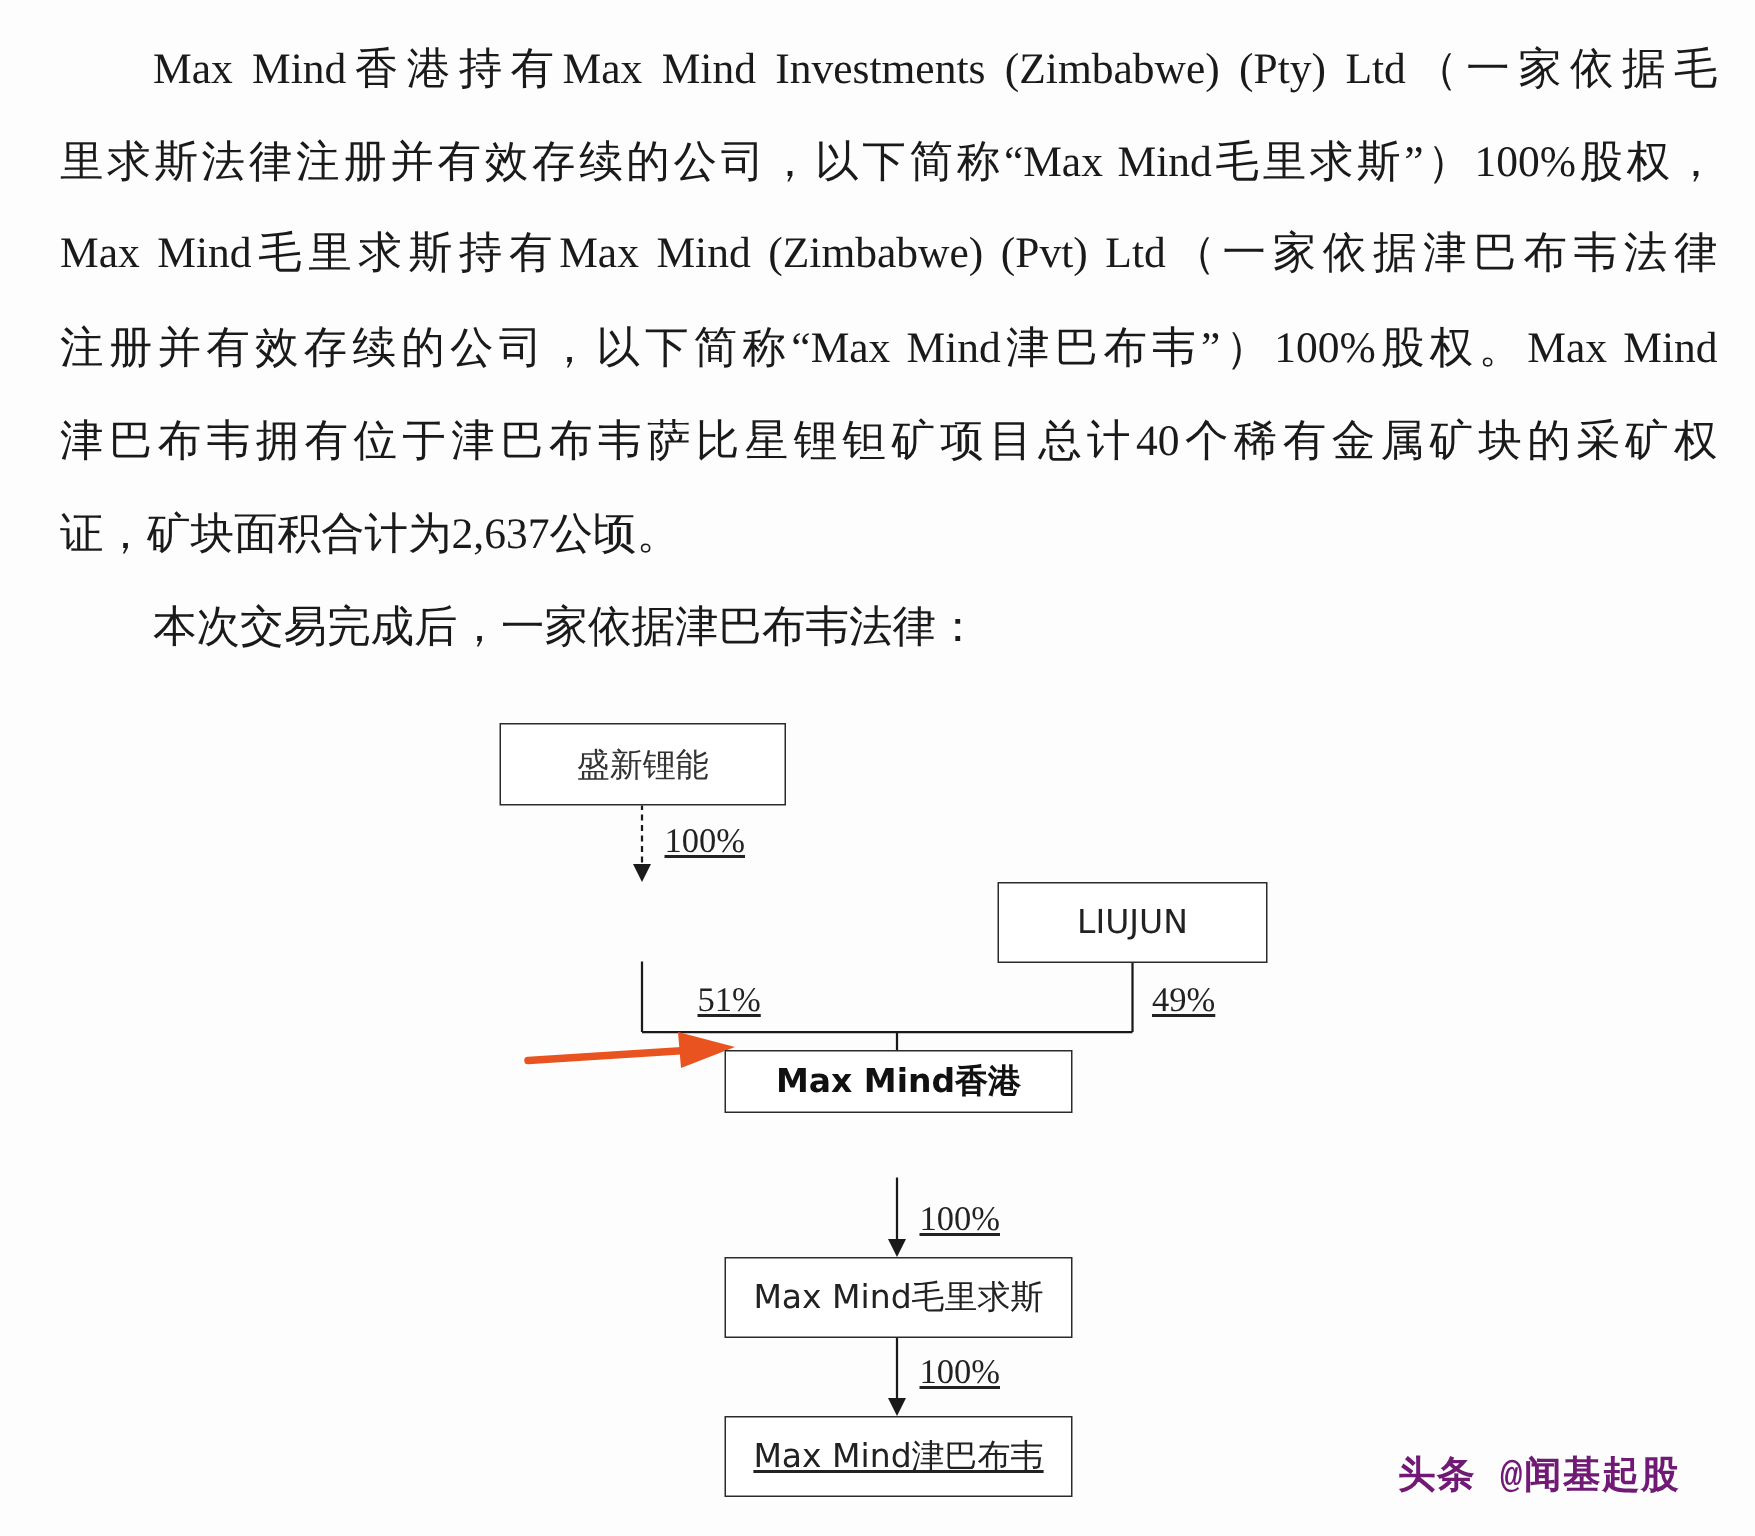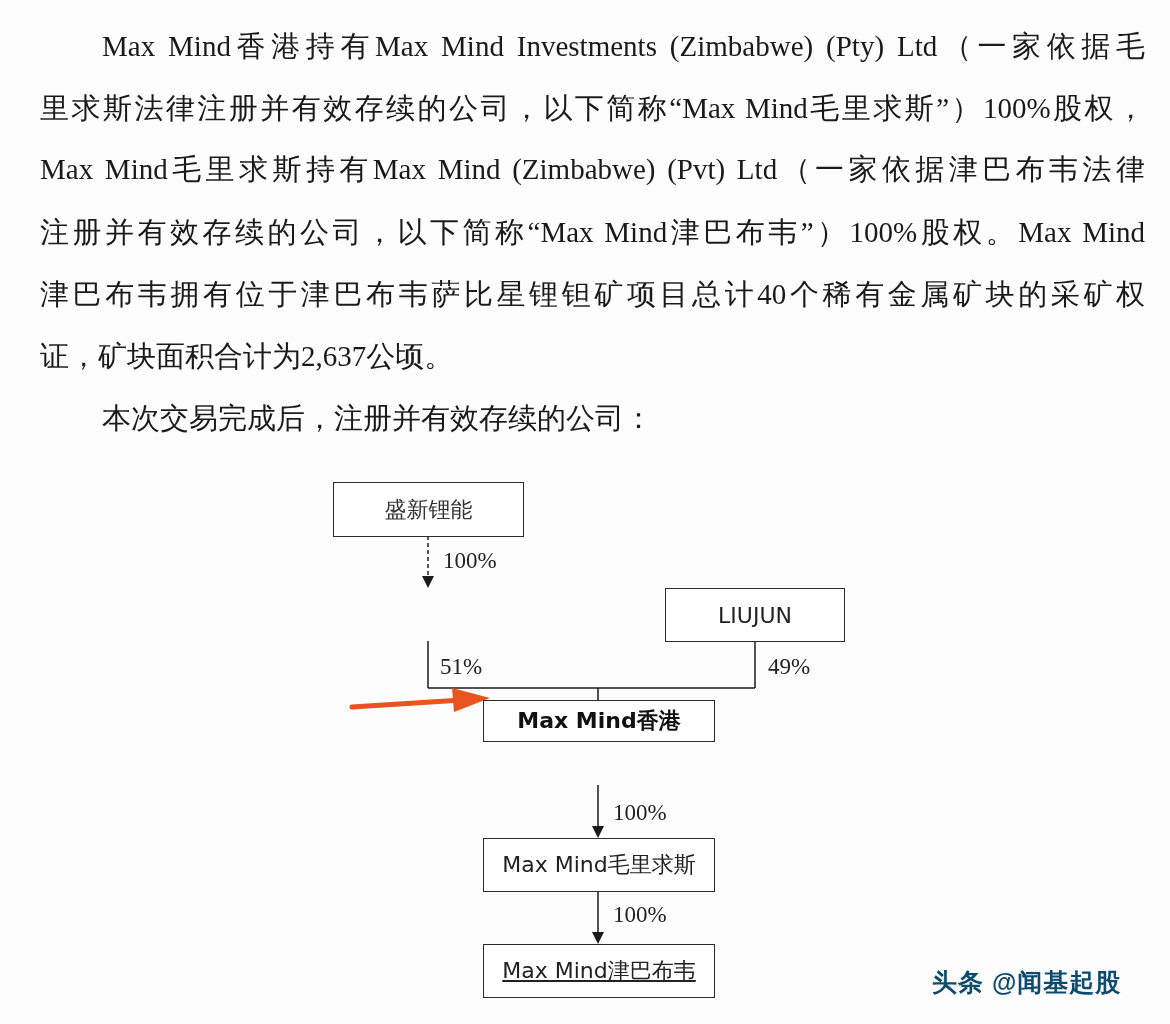--- a/index.html
+++ b/index.html
@@ -21,44 +21,44 @@
       border: 1.5px solid #2b2b2b; background: #ffffff;
       display: flex; align-items: center; justify-content: center;
       font-family: "DejaVu Sans", "Liberation Sans", sans-serif;
       font-size: 22px; color: #333;
     }
     .box.bold { font-weight: bold; color: #111; }
     .box.plain { color: #222; }
     .pct {
       position: absolute;
       font-family: "Liberation Serif", "DejaVu Serif", serif;
-      font-size: 23px; color: #222;
+      font-size: 23px; color: #222; text-decoration: underline;
     }
     svg.lines { position: absolute; left: 0; top: 0; }
     .watermark {
       position: absolute; left: 932px; top: 966px;
-      font-family: Liberation Sans, sans-serif;
-      font-size: 25px; font-weight: bold; color: #0c4a6e;
+      font-family: Liberation Mono, monospace;
+      font-size: 25px; font-weight: bold; color: #701a75;
       text-shadow: 0 0 2px #fff, 1px 1px 0 #fff;
       letter-spacing: 1px;
     }
   </style>
 </head>
 <body>
 
 <div class="doc">
 
   <div class="line indent" style="top:28px;">Max Mind香港持有Max Mind Investments (Zimbabwe) (Pty) Ltd（一家依据毛</div>
   <div class="line" style="top:90px;">里求斯法律注册并有效存续的公司，以下简称“Max Mind毛里求斯”）100%股权，</div>
   <div class="line" style="top:151px;">Max Mind毛里求斯持有Max Mind (Zimbabwe) (Pvt) Ltd（一家依据津巴布韦法律</div>
   <div class="line" style="top:214px;">注册并有效存续的公司，以下简称“Max Mind津巴布韦”）100%股权。Max Mind</div>
   <div class="line" style="top:276px;">津巴布韦拥有位于津巴布韦萨比星锂钽矿项目总计40个稀有金属矿块的采矿权</div>
   <div class="line last" style="top:338px;">证，矿块面积合计为2,637公顷。</div>
 
-  <div class="line indent last" style="top:400px;">本次交易完成后，注册并有效存续的公司：</div>
+  <div class="line indent last" style="top:400px;">本次交易完成后，一家依据津巴布韦法律：</div>
 
   <svg class="lines" width="1170" height="1024">
     <defs>
       <marker id="ah" markerWidth="10" markerHeight="10" refX="5" refY="9" orient="auto" markerUnits="userSpaceOnUse">
         <path d="M0,0 L10,0 L5,10 Z" fill="#1a1a1a"></path>
       </marker>
       <marker id="ahv" markerWidth="12" markerHeight="12" refX="6" refY="11" orient="0" markerUnits="userSpaceOnUse">
         <path d="M0,0 L12,0 L6,12 Z" fill="#1a1a1a"></path>
       </marker>
     </defs>
@@ -87,19 +87,19 @@
     <path d="M452,688 L490,698 L454,712 Z" fill="#e8531f"></path>
   </svg>
 
   <div class="box" style="left:333px; top:482px; width:191px; height:55px;">盛新锂能</div>
   <div class="box plain" style="left:665px; top:588px; width:180px; height:54px;">LIUJUN</div>
   <div class="box bold" style="left:483px; top:700px; width:232px; height:42px;">Max Mind香港</div>
   <div class="box plain" style="left:483px; top:838px; width:232px; height:54px;text-align:center;">Max Mind毛里求斯</div>
   <div class="box plain" style="left:483px; top:944px; width:232px; height:54px;text-decoration:underline;">Max Mind津巴布韦</div>
 
   <div class="pct" style="left:443px; top:548px;">100%</div>
-  <div class="pct" style="left:440px; top:654px;">51%</div>
+  <div class="pct" style="left:465px; top:654px;">51%</div>
   <div class="pct" style="left:768px; top:654px;">49%</div>
   <div class="pct" style="left:613px; top:800px;">100%</div>
   <div class="pct" style="left:613px; top:902px;">100%</div>
 
   <div class="watermark">头条 @闻基起股</div>
 </div>
 
 </body></html>

